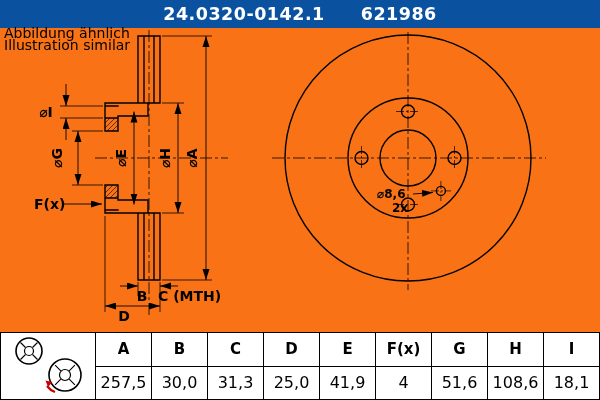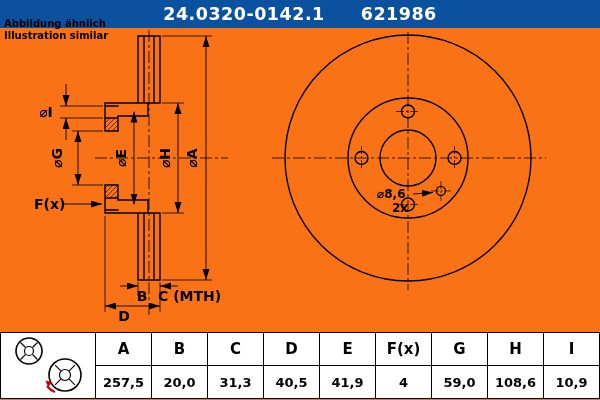--- a/index.html
+++ b/index.html
@@ -3,38 +3,38 @@
 <meta charset="utf-8">
 <style>
   html,body{margin:0;padding:0;}
   body{width:600px;height:400px;font-family:"DejaVu Sans",sans-serif;background:#fff;}
   .page{position:relative;width:600px;height:400px;background:#f97316;overflow:hidden;}
 
   .topbar{position:absolute;top:0;left:0;width:600px;height:28px;background:#0a52a0;
           display:flex;justify-content:center;align-items:center;gap:36px;
           color:#fff;font-weight:bold;font-size:17.5px;letter-spacing:.5px;}
 
-  .note{position:absolute;top:18px;left:4px;font-size:10px;font-weight:bold;
+  .note{position:absolute;top:28px;left:4px;font-size:14px;font-weight:normal;
         line-height:11.5px;color:#000;}
 
   svg.draw{position:absolute;top:28px;left:0;}
 
   .obj{stroke:#000;stroke-width:1.4;fill:none;stroke-linecap:square;}
   .thin{stroke:#000;stroke-width:.8;fill:none;}
   .dim{stroke:#000;stroke-width:.9;fill:none;}
   .cl{stroke:#000;stroke-width:.8;fill:none;stroke-dasharray:12 3 3 3;}
   .clh{stroke:#000;stroke-width:.7;fill:none;stroke-dasharray:8 2 2 2;}
   .lbl{font-family:"DejaVu Sans",sans-serif;font-size:14px;font-weight:bold;fill:#000;}
   .lbl2{font-family:"DejaVu Sans",sans-serif;font-size:12px;font-weight:bold;fill:#000;}
 
   table.dims{position:absolute;left:0;top:332px;width:600px;border-collapse:collapse;
              table-layout:fixed;text-align:center;background:#fff;}
   .dims th,.dims td{border:1.6px solid #000;height:32px;padding:0;overflow:hidden;}
   .dims th{font-size:15px;font-weight:bold;}
-  .dims td{font-size:13px;font-weight:bold;}
+  .dims td{font-size:16px;font-weight:normal;}
   .icon-cell{vertical-align:middle;}
 </style>
 </head>
 <body>
 
 <div class="page">
 
   <header class="topbar">
     <span>24.0320-0142.1</span>
     <span>621986</span>
@@ -173,25 +173,25 @@
         <th>C</th>
         <th>D</th>
         <th>E</th>
         <th>F(x)</th>
         <th>G</th>
         <th>H</th>
         <th>I</th>
       </tr>
       <tr>
         <td>257,5</td>
-        <td>20,0</td>
+        <td>30,0</td>
         <td>31,3</td>
-        <td>40,5</td>
+        <td>25,0</td>
         <td>41,9</td>
         <td>4</td>
-        <td>59,0</td>
+        <td>51,6</td>
         <td>108,6</td>
-        <td>10,9</td>
+        <td>18,1</td>
       </tr>
     </tbody>
   </table>
 
 </div>
 
 </body></html>

